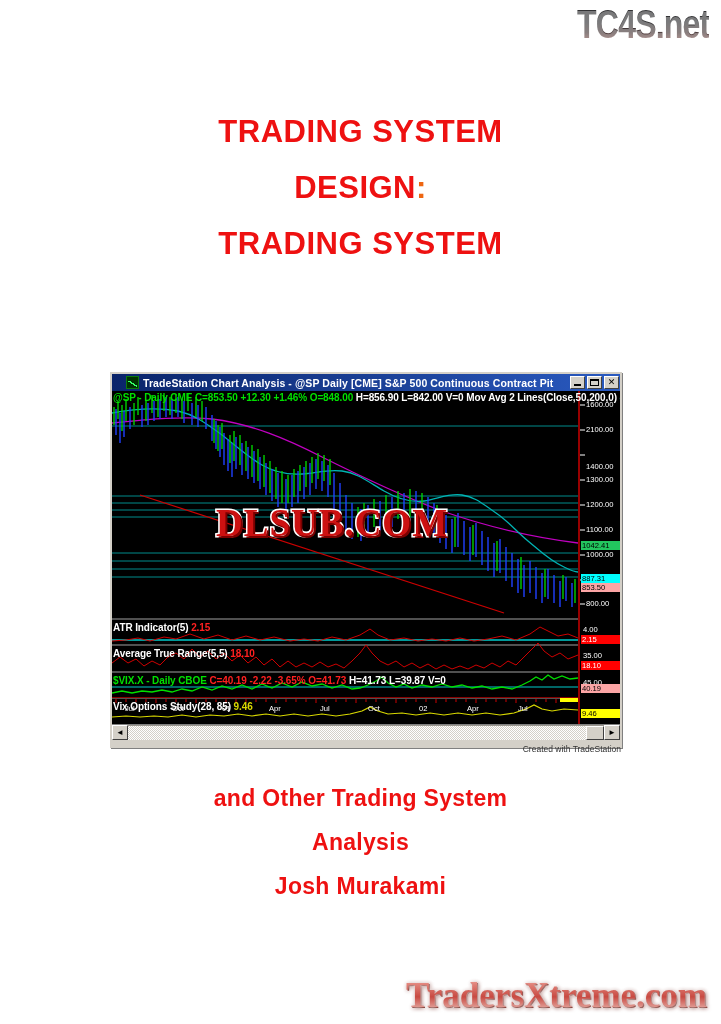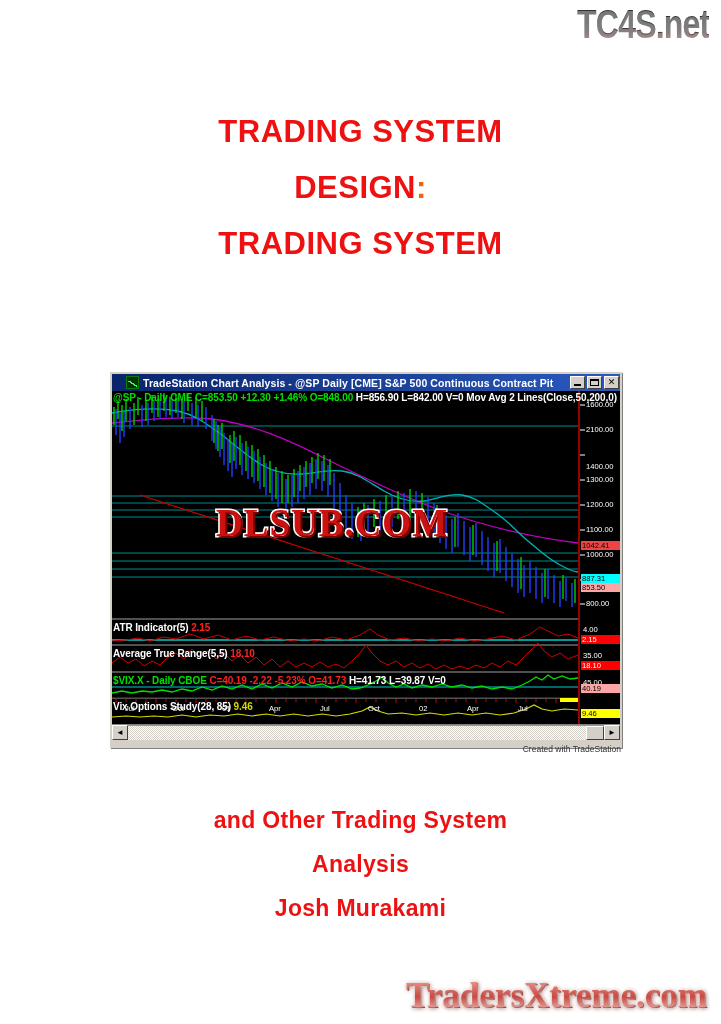--- a/index.html
+++ b/index.html
@@ -170,21 +170,21 @@
     white-space: nowrap;
   }
   .axis-tag {
     position: absolute;
     font-size: 7.6px;
     white-space: nowrap;
     padding: 0 1px;
     color: #000000;
     font-weight: normal;
   }
-  .tag-magenta { background: #ef4444; color:#000; }
+  .tag-magenta { background: #22c55e; color:#000; }
   .tag-cyan    { background: #00ffff; color:#000; }
   .tag-green   { background: #fca5a5; color:#000; }
   .tag-red     { background: #ff0000; color:#ffffff; }
   .tag-yellow  { background: #ffff00; color:#000; }
 
   .date-label {
     position: absolute;
     color: #ffffff;
     font-size: 7.6px;
     white-space: nowrap;
@@ -261,21 +261,21 @@
     text-align: right;
     font-size: 8.5px;
     color: #333333;
     padding-right: 1px;
     box-sizing: border-box;
   }
 
   
   #subtitle-block {
     position: absolute;
-    top: 798px;
+    top: 776px;
     left: 0;
     width: 721px;
     text-align: center;
   }
   .sub-line {
     color: #ee1111;
     font-size: 23px;
     font-weight: bold;
     line-height: 44px;
     letter-spacing: 0.3px;
@@ -634,21 +634,21 @@
     <div class="quote-line" style="left:1px; top:257px;">
       <span class="q-white">Average True Range(5,5)</span>
       <span class="q-red">18.10</span>
     </div>
 
     <div class="quote-line" style="left:1px; top:284px;">
       <span class="q-green">$VIX.X - Daily</span>
       <span class="q-green">CBOE</span>
       <span class="q-red">C=40.19</span>
       <span class="q-red">-2.22</span>
-      <span class="q-red">-5.23%</span>
+      <span class="q-red">-3.65%</span>
       <span class="q-red">O=41.73</span>
       <span class="q-white">H=41.73</span>
       <span class="q-white">L=39.87</span>
       <span class="q-white">V=0</span>
     </div>
 
     <div class="quote-line" style="left:1px; top:310px;">
       <span class="q-white">Vix Options Study(28, 85)</span>
       <span class="q-yellow">9.46</span>
     </div>

